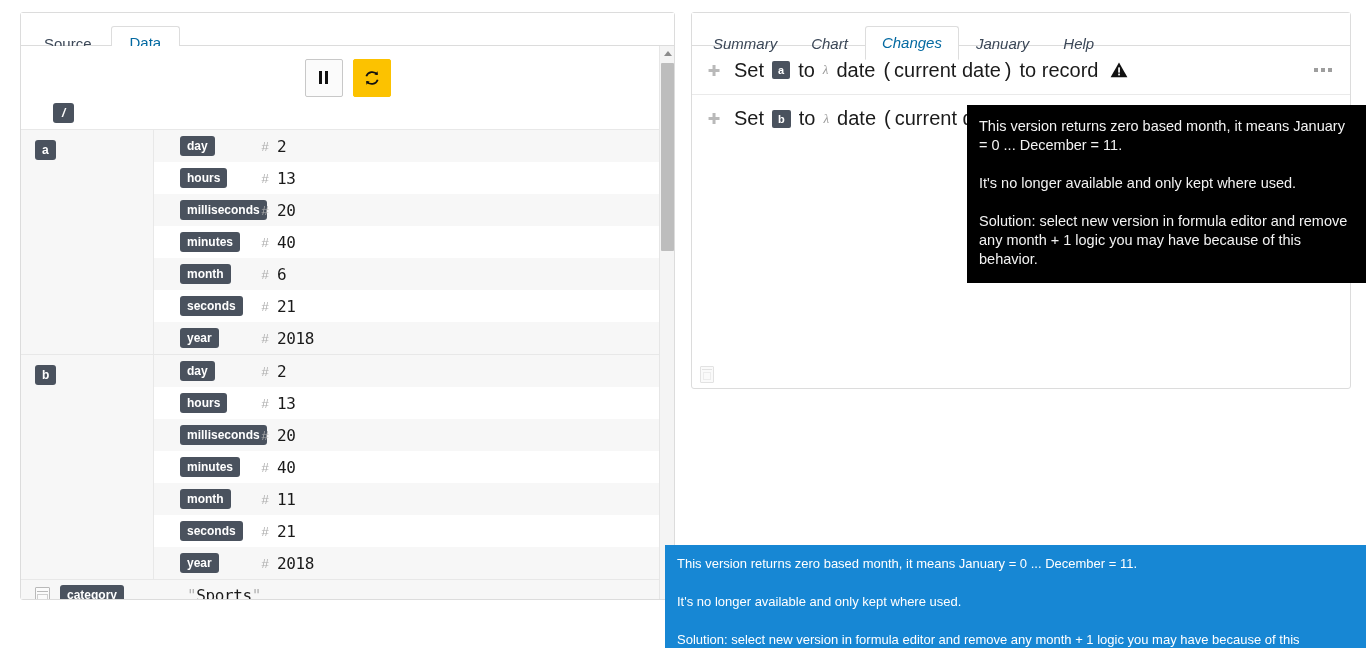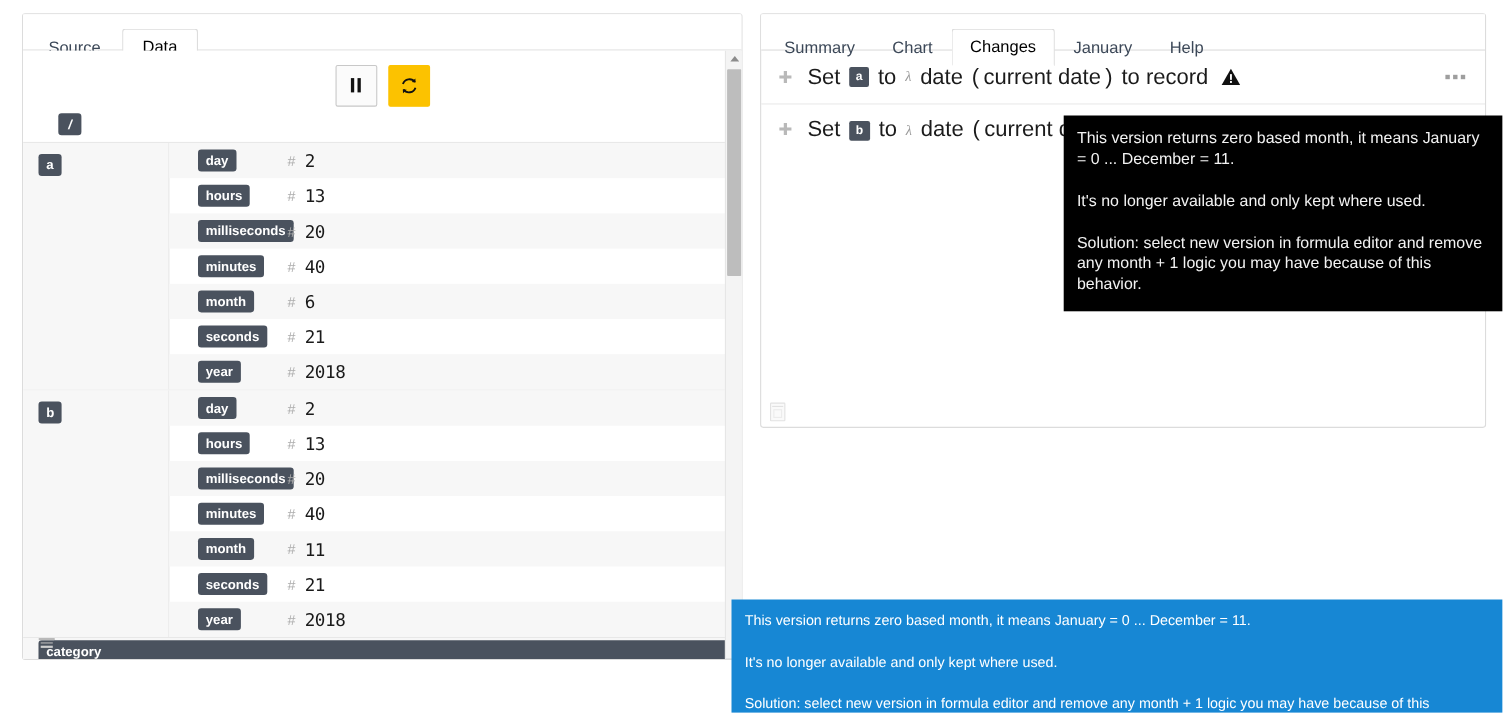--- a/index.html
+++ b/index.html
@@ -32,21 +32,21 @@
     top: 15px;
     white-space: nowrap;
     cursor: pointer;
   }
   .tab.active {
     background: #ffffff;
     border: 1px solid #dddddd;
     border-bottom: 1px solid #ffffff;
     border-top-left-radius: 3px;
     border-top-right-radius: 3px;
-    color: #000000;
+    color: #0369a1;
   }
 
   
   #left-panel {
     position: absolute;
     left: 20px; top: 12px;
     width: 655px; height: 588px;
     border: 1px solid #dcdcdc;
     border-radius: 3px;
     background: #ffffff;
@@ -138,26 +138,26 @@
     color: #1a1a1a;
     font-family: "DejaVu Sans Mono", monospace;
     letter-spacing: -0.4px;
   }
   .field-value.str { color: #1a1a1a; }
   .field-value .quote { color: #b5b5b5; }
 
   
   #category-row {
     display: flex;
+    align-items: center;
     height: 32px;
     background: #f7f7f7;
     border-top: 1px solid #e8e8e8;
     border-bottom: 1px solid #e0e0e0;
     padding-left: 14px;
-    flex-direction: column;
   }
   .mini-table-icon {
     width: 15px; height: 17px;
     border: 1px solid #b9b9b9;
     background: #fbfbfb;
     margin-right: 10px;
     position: relative;
     border-radius: 1px;
   }
   .mini-table-icon:before {
@@ -203,20 +203,21 @@
     left: 691px; top: 12px;
     width: 660px; height: 377px;
     border: 1px solid #dcdcdc;
     border-radius: 3px;
     background: #ffffff;
   }
   #right-tabs {
     padding-left: 4px;
     border-bottom: 1px solid #dcdcdc;
     height: 33px;
+    font-style: italic;
   }
   #right-tabs .tab { padding: 7px 16px 8px 16px; }
 
   #changes-body { position: relative; height: 343px; }
 
   .change-row {
     display: flex;
     align-items: center;
     height: 48px;
     padding: 0 18px 0 14px;

